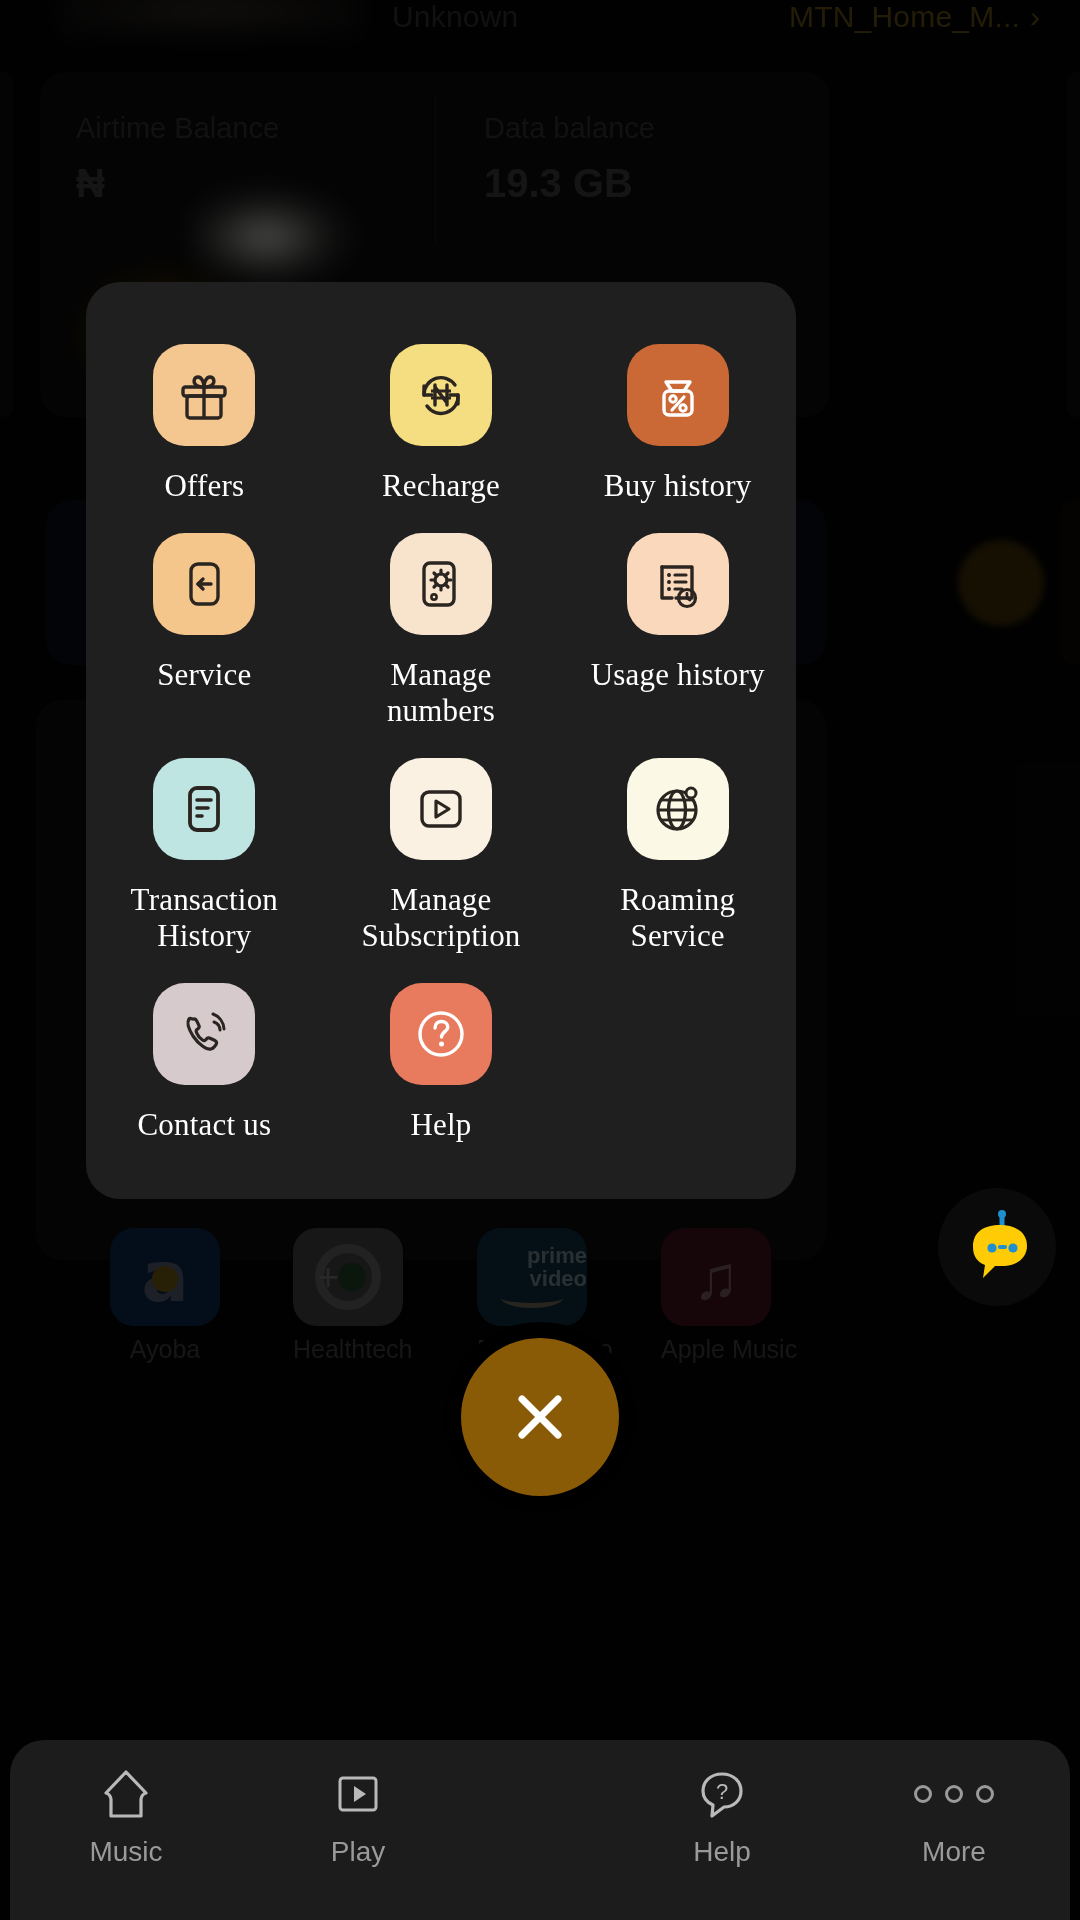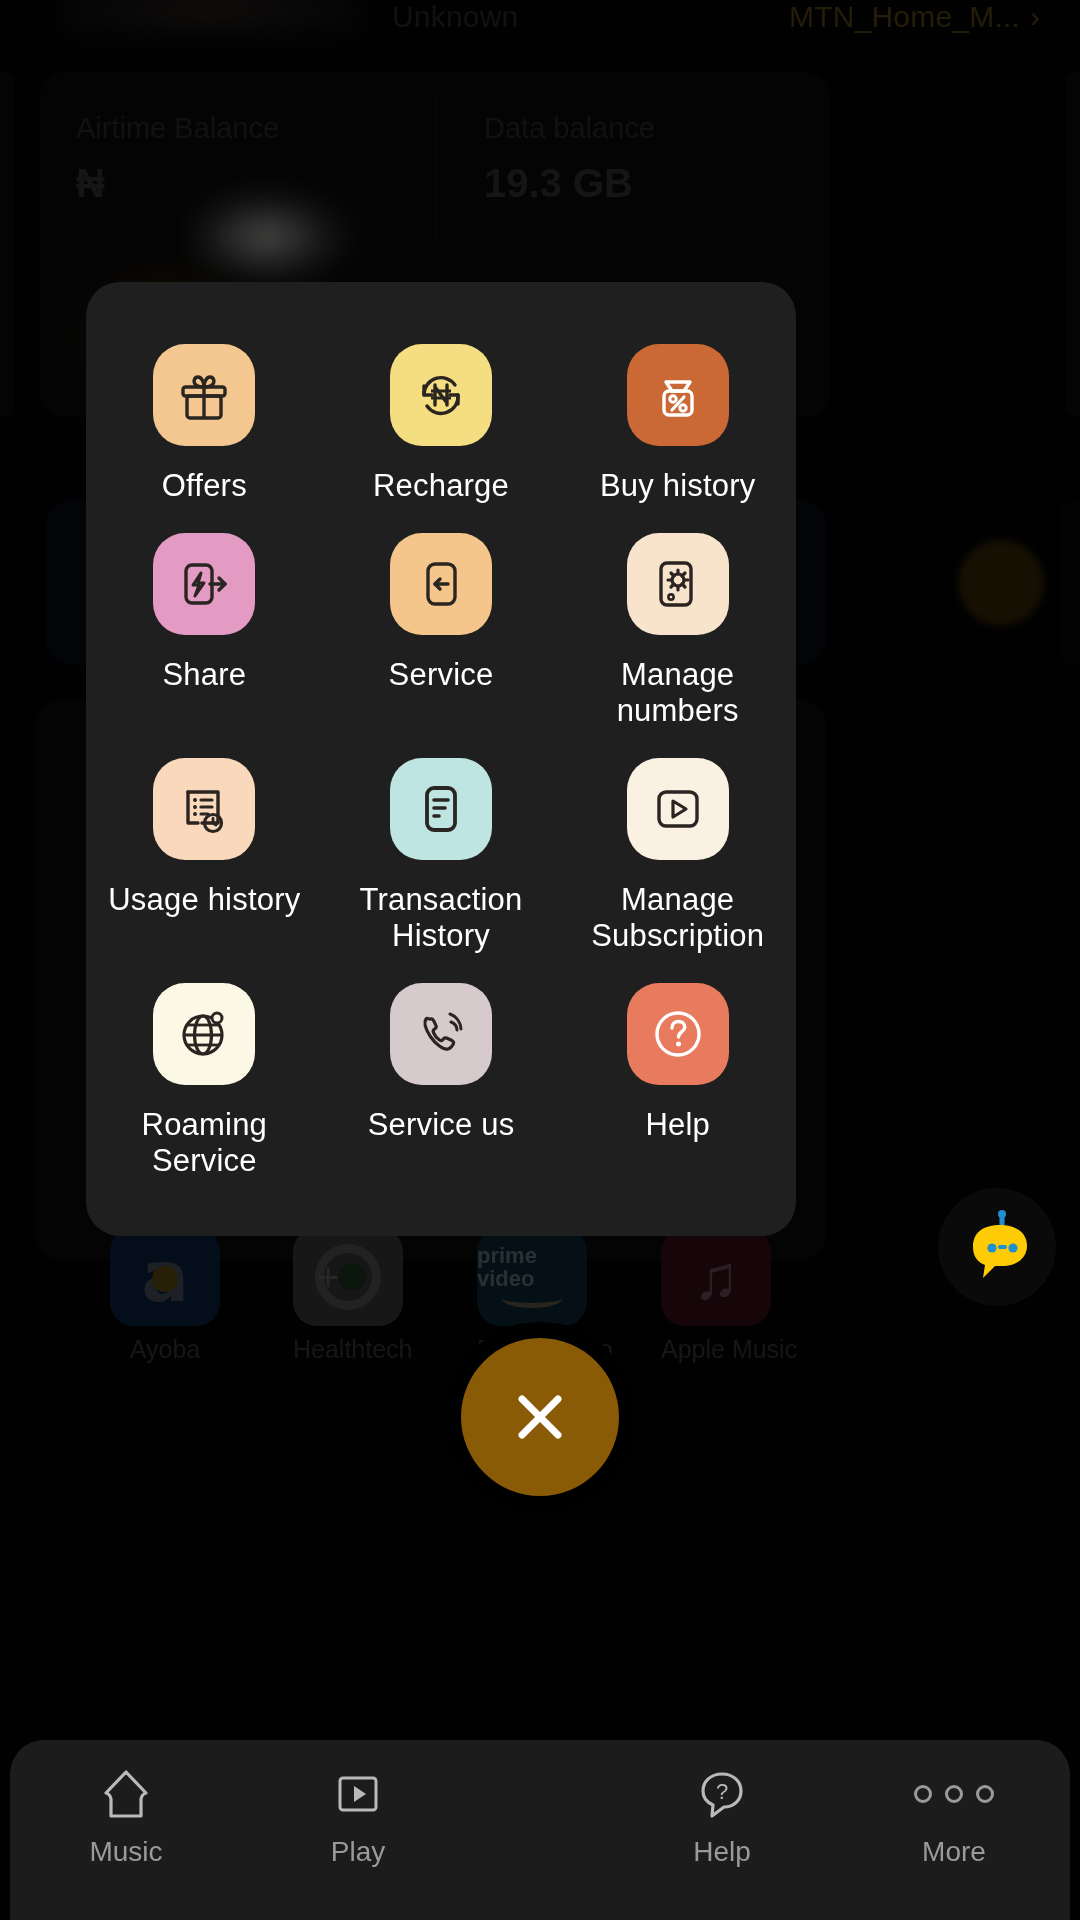--- a/index.html
+++ b/index.html
@@ -110,21 +110,21 @@
   .app-health .core {
     position: absolute; left: 54%; top: 50%; transform: translate(-50%,-50%);
     width: 28px; height: 28px; border-radius: 50%; background: #1f3a22;
   }
   .app-health .plus {
     position: absolute; left: 24px; top: 50%; transform: translateY(-50%);
     color: #6a6a6a; font-size: 38px; line-height: 1;
   }
   .app-prime { background: #0c2a3c; }
   .app-prime .ptxt {
-    position: absolute; left: 0; right: 0; top: 16px; text-align: left;
+    position: absolute; left: 0; right: 0; top: 16px; text-align: right;
     font-size: 22px; color: #6d7f88; line-height: 1.05; font-weight: bold;
   }
   .app-prime .smile {
     position: absolute; left: 50%; bottom: 18px; transform: translateX(-50%);
     width: 62px; height: 20px; border-bottom: 5px solid #6a6050; border-radius: 0 0 50% 50%;
   }
   .app-music { background: #3a1018; }
   .app-music .note {
     position: absolute; inset: 0; display: flex; align-items: center; justify-content: center;
     font-size: 62px; color: #6e5259;
@@ -136,20 +136,21 @@
   
   .sheet {
     position: absolute; left: 86px; top: 282px; width: 710px;
     background: #1f1f1f; border-radius: 34px;
     padding: 62px 0 56px 0;
   }
   .grid { display: grid; grid-template-columns: repeat(3, 1fr); row-gap: 28px; }
   .cell {
     display: flex; flex-direction: column; align-items: center;
     padding: 0 6px;
+    font-family: Liberation Serif, serif;
   }
   .tile {
     width: 102px; height: 102px; border-radius: 32px;
     display: flex; align-items: center; justify-content: center;
     margin-bottom: 22px;
   }
   .tile svg { display: block; }
   .cell-label {
     font-size: 31px; color: #ffffff; text-align: center; line-height: 1.18;
     max-width: 200px; letter-spacing: .2px;
@@ -298,31 +299,20 @@
           <div class="tile" style="background: rgb(203, 105, 54);">
             <svg width="60" height="60" viewBox="0 0 60 60">
       <path d="M18 17 L42 17 L36 26 L24 26 Z" stroke="#ffffff" stroke-width="3.4" stroke-linecap="round" stroke-linejoin="round" fill="none"></path>
       <rect x="16" y="26" width="28" height="24" rx="5" stroke="#ffffff" stroke-width="3.4" stroke-linecap="round" stroke-linejoin="round" fill="none"></rect>
       <circle cx="25" cy="34" r="3.2" stroke="#ffffff" stroke-width="3" fill="none"></circle>
       <circle cx="35" cy="43" r="3.2" stroke="#ffffff" stroke-width="3" fill="none"></circle>
       <line x1="36" y1="32" x2="24" y2="45" stroke="#ffffff" stroke-width="3.2" stroke-linecap="round"></line>
     </svg>
           </div>
           <div class="cell-label">Buy history</div>
-        </div>
-        <div class="cell">
-          <div class="tile" style="background: rgb(227, 154, 195);">
-            <svg width="60" height="60" viewBox="0 0 60 60">
-      <rect x="12" y="11" width="26" height="38" rx="6" stroke="#2a2520" stroke-width="3.4" stroke-linecap="round" stroke-linejoin="round" fill="none"></rect>
-      <path d="M27 19 L19 31 L25 31 L21 42 L30 29 L24 29 Z" stroke="#2a2520" stroke-width="3" stroke-linecap="round" stroke-linejoin="round" fill="none"></path>
-      <line x1="36" y1="30" x2="51" y2="30" stroke="#2a2520" stroke-width="3.4" stroke-linecap="round"></line>
-      <path d="M45 24 L51 30 L45 36" stroke="#2a2520" stroke-width="3.4" stroke-linecap="round" stroke-linejoin="round" fill="none"></path>
-    </svg>
-          </div>
-          <div class="cell-label">Share</div>
         </div>
         <div class="cell">
           <div class="tile" style="background: rgb(244, 198, 139);">
             <svg width="60" height="60" viewBox="0 0 60 60">
       <rect x="17" y="10" width="27" height="40" rx="7" stroke="#2a2520" stroke-width="3.4" stroke-linecap="round" stroke-linejoin="round" fill="none"></rect>
       <line x1="37" y1="30" x2="24" y2="30" stroke="#2a2520" stroke-width="3.4" stroke-linecap="round"></line>
       <path d="M29 25 L24 30 L29 35" stroke="#2a2520" stroke-width="3.4" stroke-linecap="round" stroke-linejoin="round" fill="none"></path>
     </svg>
           </div>
           <div class="cell-label">Service</div>
@@ -408,21 +398,21 @@
           <div class="tile" style="background: rgb(214, 202, 204);">
             <svg width="60" height="60" viewBox="0 0 60 60">
       <path d="M15 15 C13 18 14 24 19 32 C25 41 33 46 37 45 C39.5 44.4 42 41 42.5 39.5
                C43 38 42 37 40 36 L35.5 34 C34 33.4 33 34 32 35.5 C31.2 36.8 30 37 28.5 36
                C26 34.4 23.5 31 22.5 28.6 C21.8 27 22.2 26 23.5 25.2 C25 24.2 25.6 23.2 25 21.7
                L23 17.4 C22 15.4 21 14.6 19.5 15 C18 15.4 16.2 13.4 15 15 Z" stroke="#2a2520" stroke-width="3.2" stroke-linecap="round" stroke-linejoin="round" fill="none"></path>
       <path d="M40 18 A9 9 0 0 1 46 26" stroke="#2a2520" stroke-width="3" stroke-linecap="round" stroke-linejoin="round" fill="none"></path>
       <path d="M39 10 A17 17 0 0 1 50 25" stroke="#2a2520" stroke-width="3" stroke-linecap="round" stroke-linejoin="round" fill="none"></path>
     </svg>
           </div>
-          <div class="cell-label">Service us</div>
+          <div class="cell-label">Contact us</div>
         </div>
         <div class="cell">
           <div class="tile" style="background: rgb(232, 123, 94);">
             <svg width="60" height="60" viewBox="0 0 60 60">
       <circle cx="30" cy="30" r="21" stroke="#ffffff" stroke-width="3.4" fill="none"></circle>
       <path d="M24 24 C24 19.5 27 17.5 30.5 17.5 C34 17.5 36.8 19.8 36.8 23.3
                C36.8 27.5 30.5 28 30.5 33" stroke="#ffffff" stroke-width="3.4" stroke-linecap="round" stroke-linejoin="round" fill="none"></path>
       <circle cx="30.5" cy="40" r="2.5" fill="#ffffff"></circle>
     </svg>
           </div>

